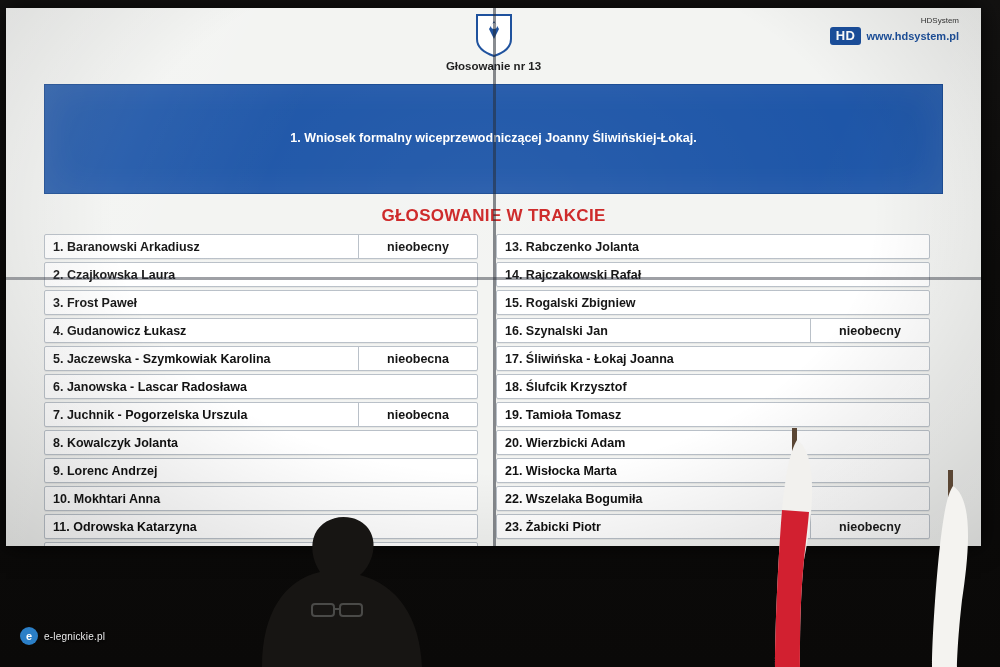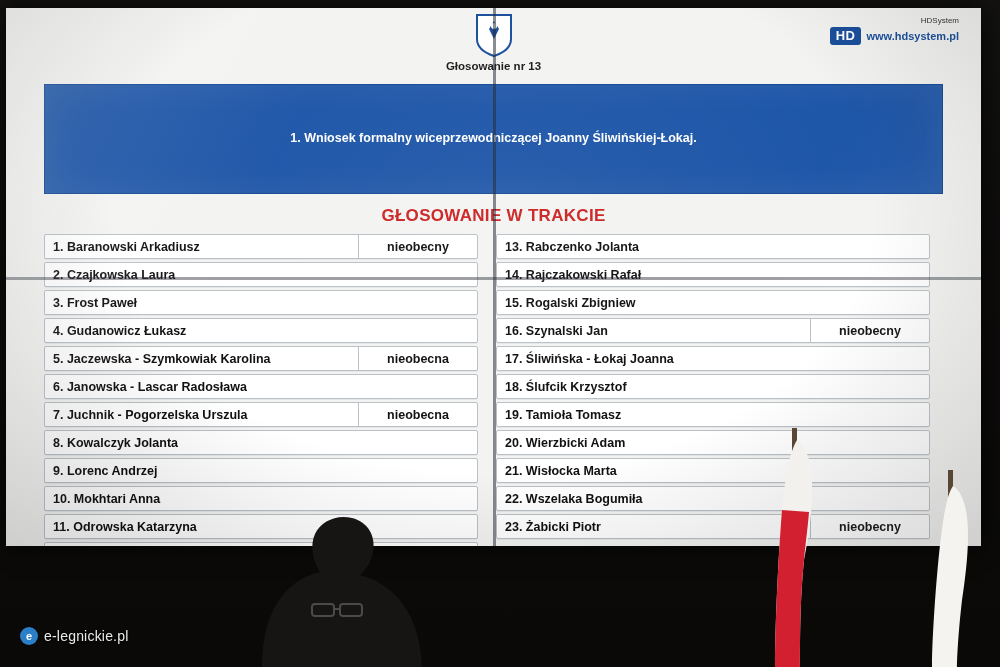--- a/index.html
+++ b/index.html
@@ -224,21 +224,21 @@
     background: #2b7fc7;
     display: flex;
     align-items: center;
     justify-content: center;
     color: #fff;
     font-size: 11px;
     font-weight: bold;
   }
   .wm-text {
     color: #eaeaea;
-    font-size: 14px;
+    font-size: 10px;
     letter-spacing: 0.2px;
     text-shadow: 0 1px 2px #000;
     text-align: right;
   }
   #fg {
     position: absolute;
     inset: 0;
     z-index: 54;
     pointer-events: none;
   }

